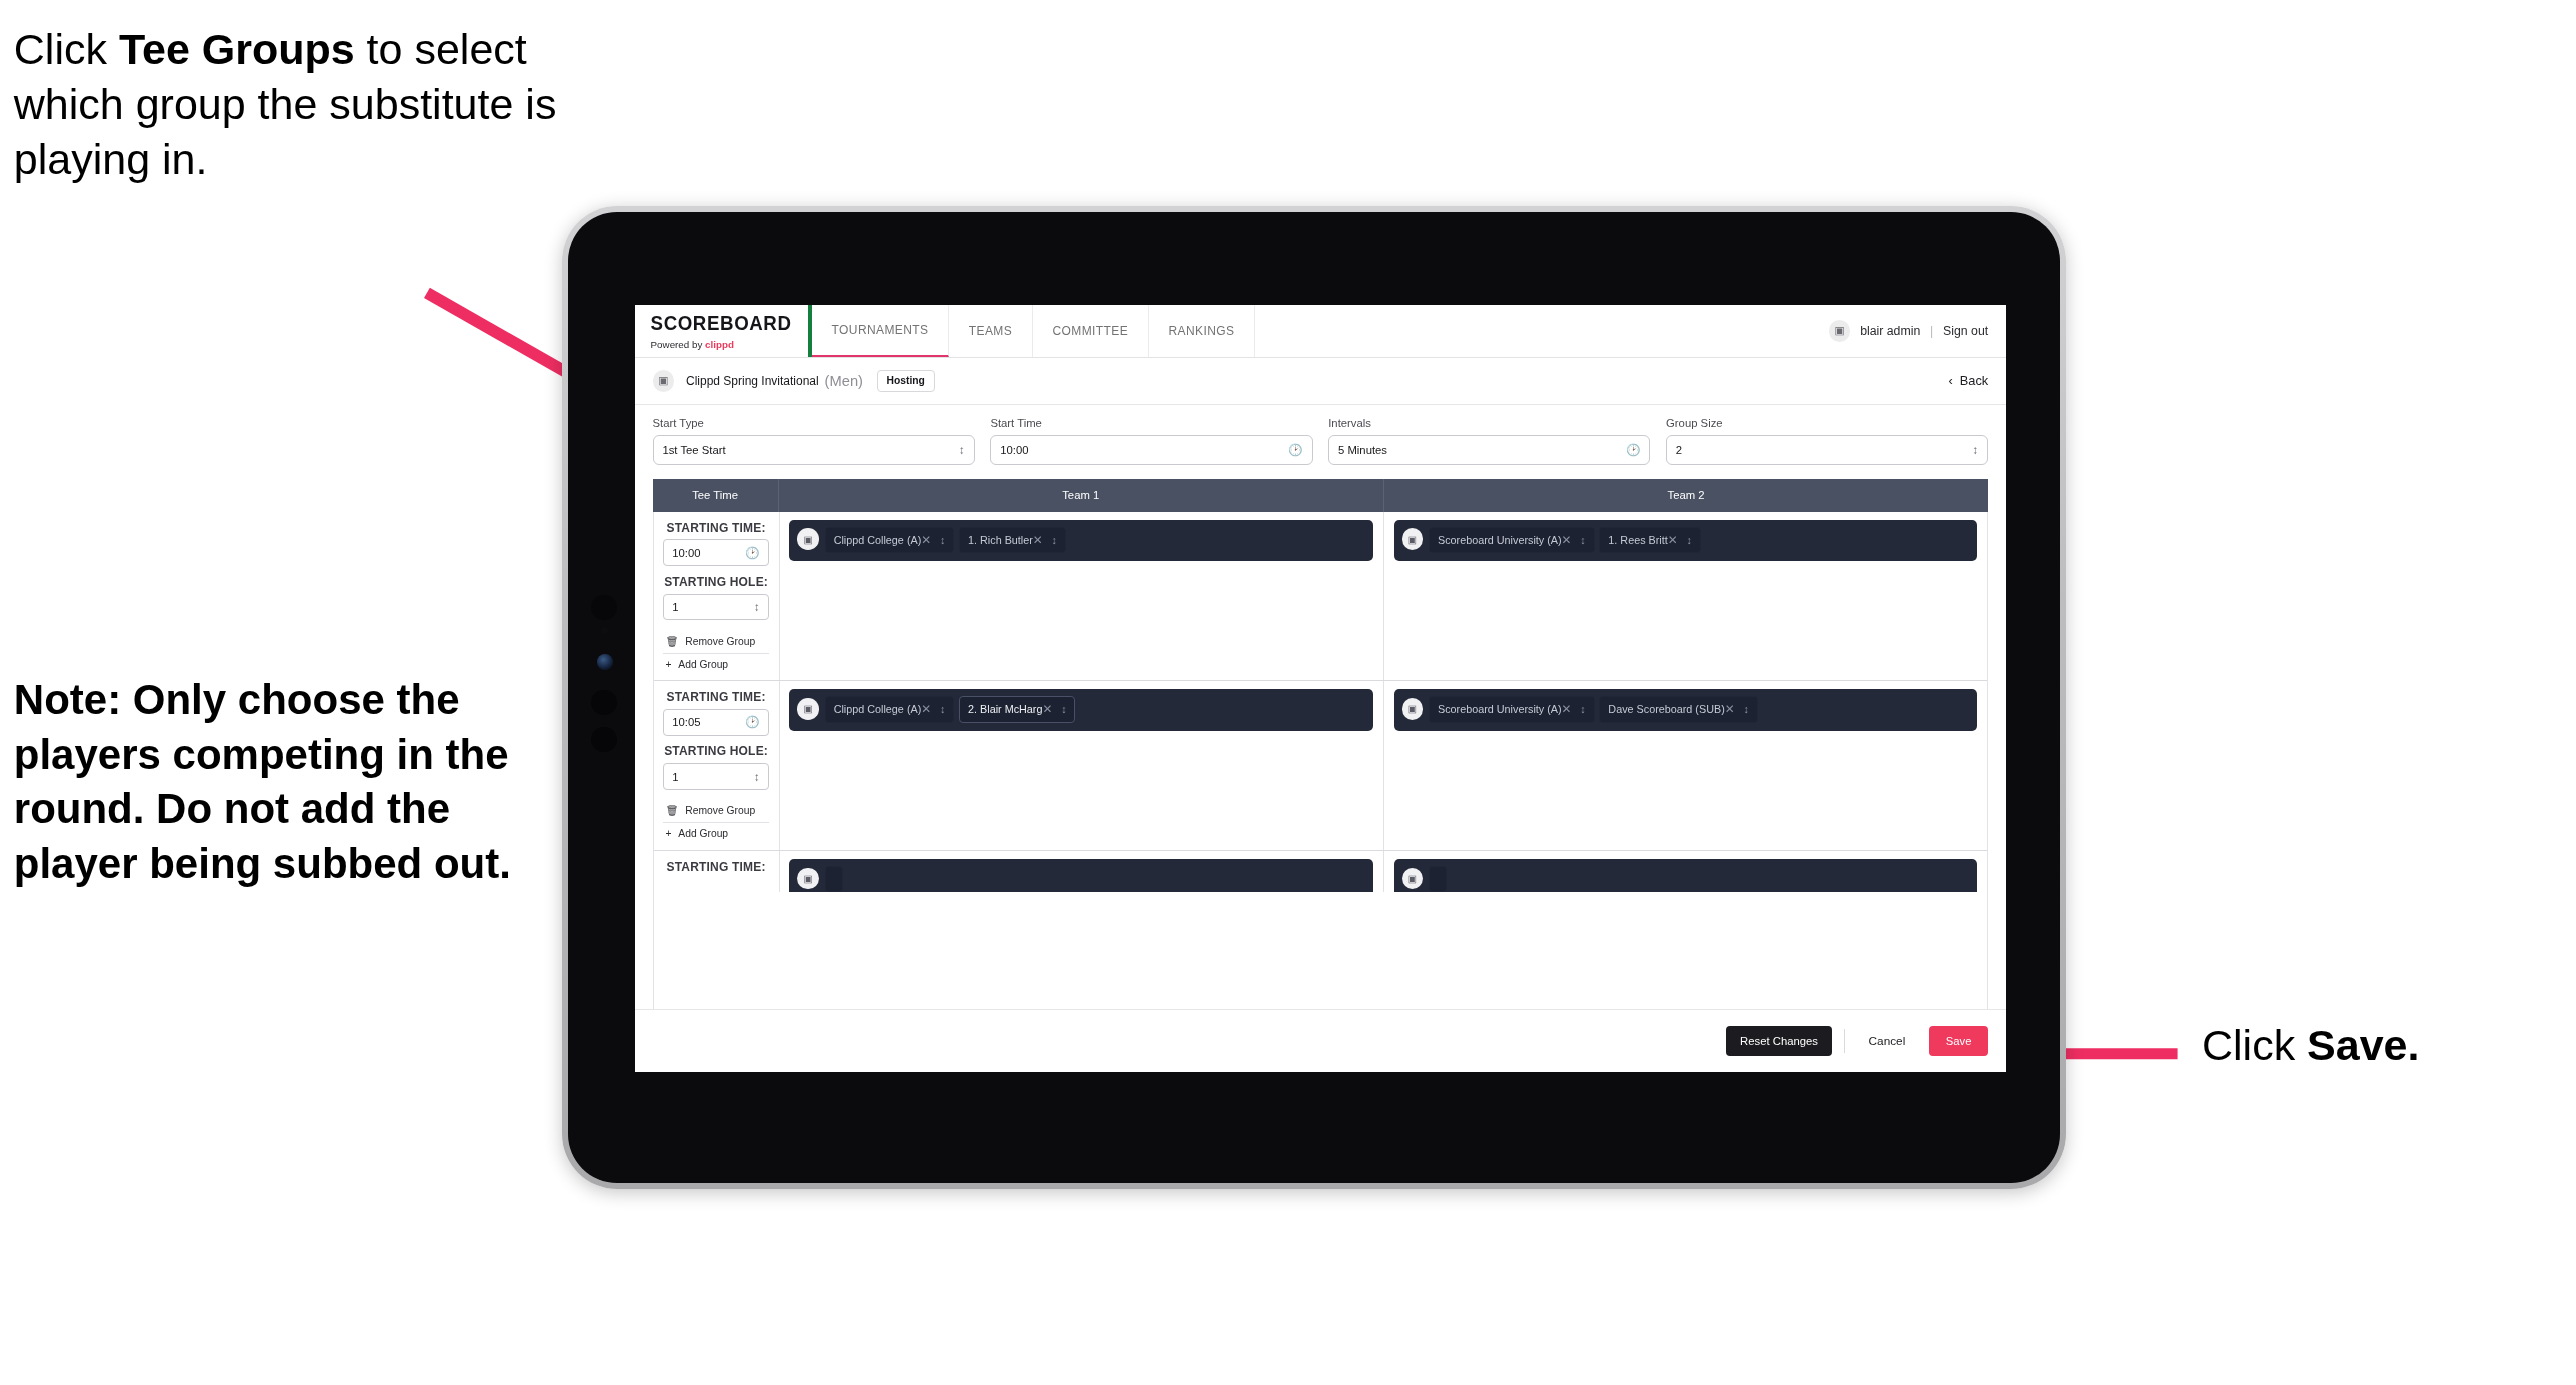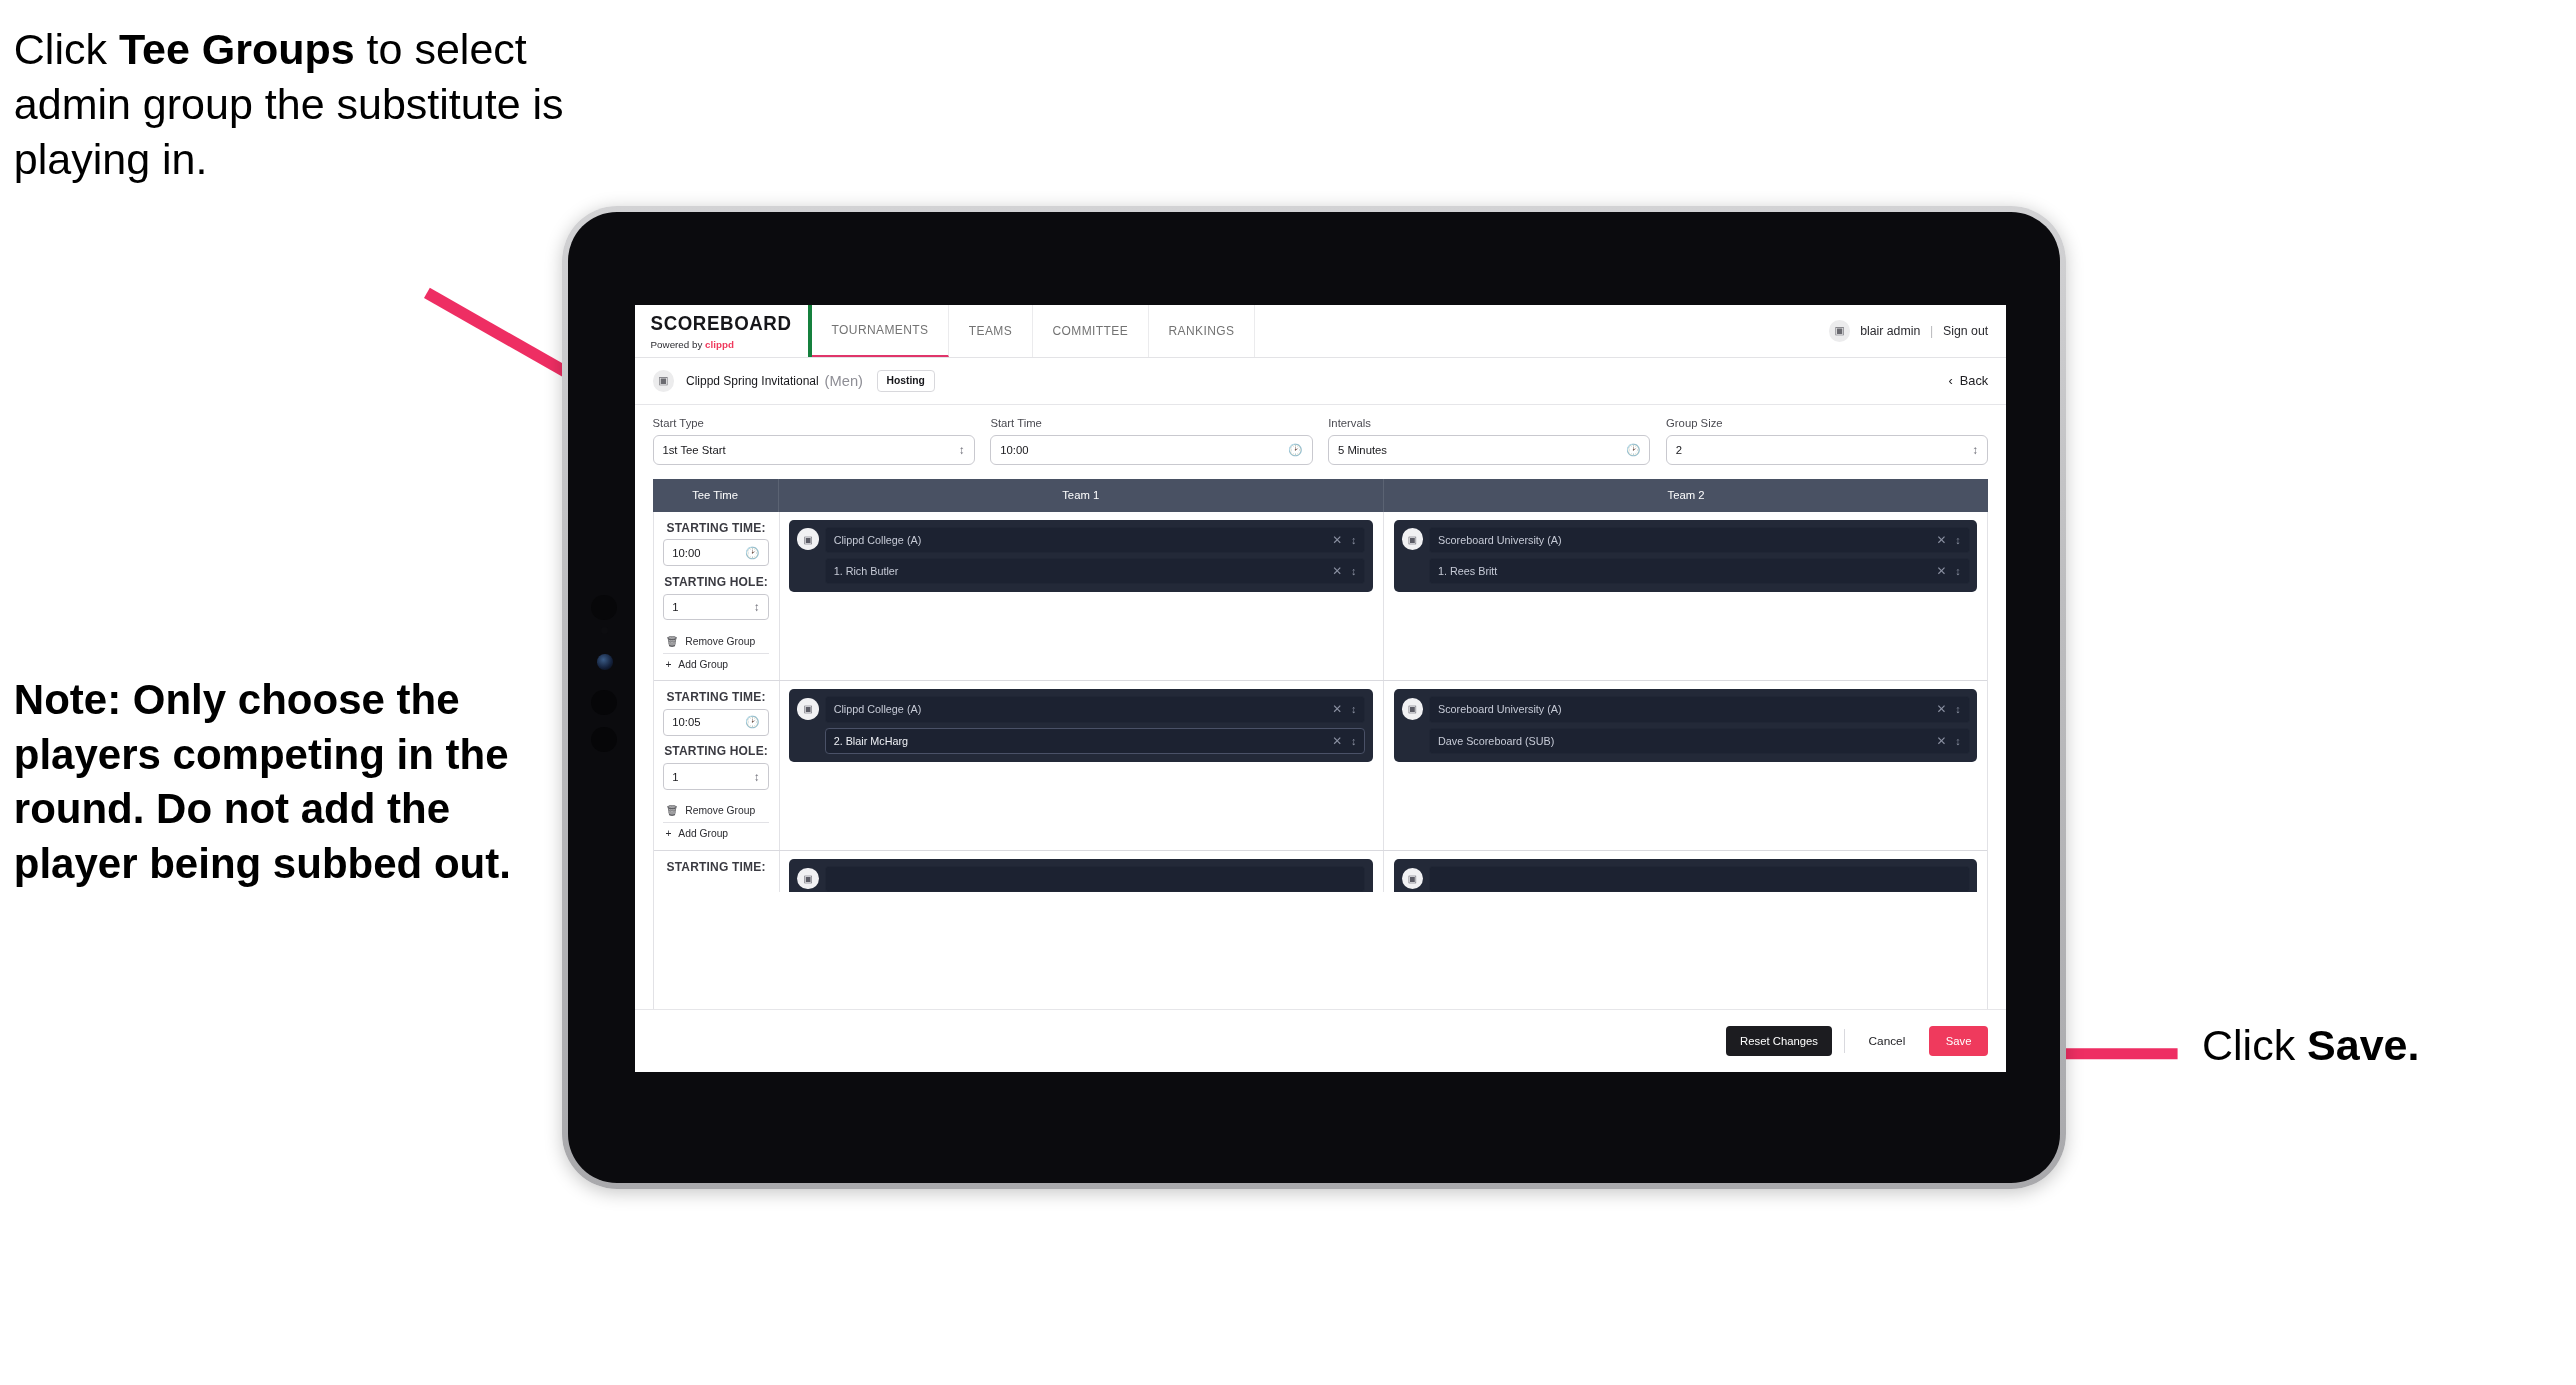--- a/index.html
+++ b/index.html
@@ -122,21 +122,21 @@
   .tee-act { display:flex; align-items:center; gap:6.9px; font-size: 10.3px; color:#2b2b30; padding: 4.9px 2px; cursor:pointer; }
   .tee-act.top { border-bottom:1px solid #e2e2e6; }
 
   .team-col { flex:1; padding: 7.9px 9.8px; border-right:1px solid #e2e2e6; }
   .team-col:last-child { border-right:none; }
   .grp-card { background:#232938; border-radius:4.9px; padding: 6.9px 7.9px 7.9px 7.9px;
               position:relative; }
   .grp-av { position:absolute; left: 7.9px; top: 8.8px; width: 21.6px; height: 21.6px; border-radius:50%;
             background:#f1f1f3; display:flex; align-items:center; justify-content:center;
             color:#5c5c66; font-size: 9.8px; }
-  .grp-rows { margin-left: 27.5px; display:flex; flex-direction:column; gap: 4.9px; }
+  .grp-rows { margin-left: 27.5px; display:flex; flex-direction:row; gap: 4.9px; }
   .pill { height: 26.5px; background:#1c2231; border:1px solid #39405222; border-radius:3.9px;
           display:flex; align-items:center; padding: 0 7.9px; }
   .pill.strong { border:1px solid #4a5167; }
   .pill .ptxt { flex:1; font-size: 10.8px; color:#c6cad6; }
   .pill .ptxt.bold { color:#eef0f5; }
   .pill .px { color:#8b91a2; font-size: 11.8px; margin-right: 8.8px; cursor:pointer; }
   .pill .pchev { color:#8b91a2; font-size: 10.8px; cursor:pointer; }
 
   .grow.partial { min-height: 0; height: 41px; overflow:hidden; border-bottom:none; }
 
@@ -150,21 +150,21 @@
   #btn-cancel { font-size: 11.8px; color:#1c1c20; padding: 7.9px 11.8px; cursor:pointer; }
   #btn-save { background:#ef3a5d; color:#fff; font-size: 11.3px; border-radius:3.9px;
               padding: 8.8px 16.7px; cursor:pointer; }
 </style>
 </head>
 <body>
 
 <div id="root">
 
   <div class="annot" id="annot-top">
-    <span>Click </span><b>Tee Groups</b><span> to select admin group the substitute is playing in.</span>
+    <span>Click </span><b>Tee Groups</b><span> to select which group the substitute is playing in.</span>
   </div>
 
   <div class="annot" id="annot-note">Note: Only choose the players competing in the round. Do not add the player being subbed out.</div>
 
   <div class="annot" id="annot-save">
     <span>Click </span><b>Save.</b>
   </div>
 
   <svg class="arrow-svg" style="left:0;top:0;width:2576px;height:1385px;" viewBox="0 0 2620 1409" width="2576" height="1385">
     <defs>

